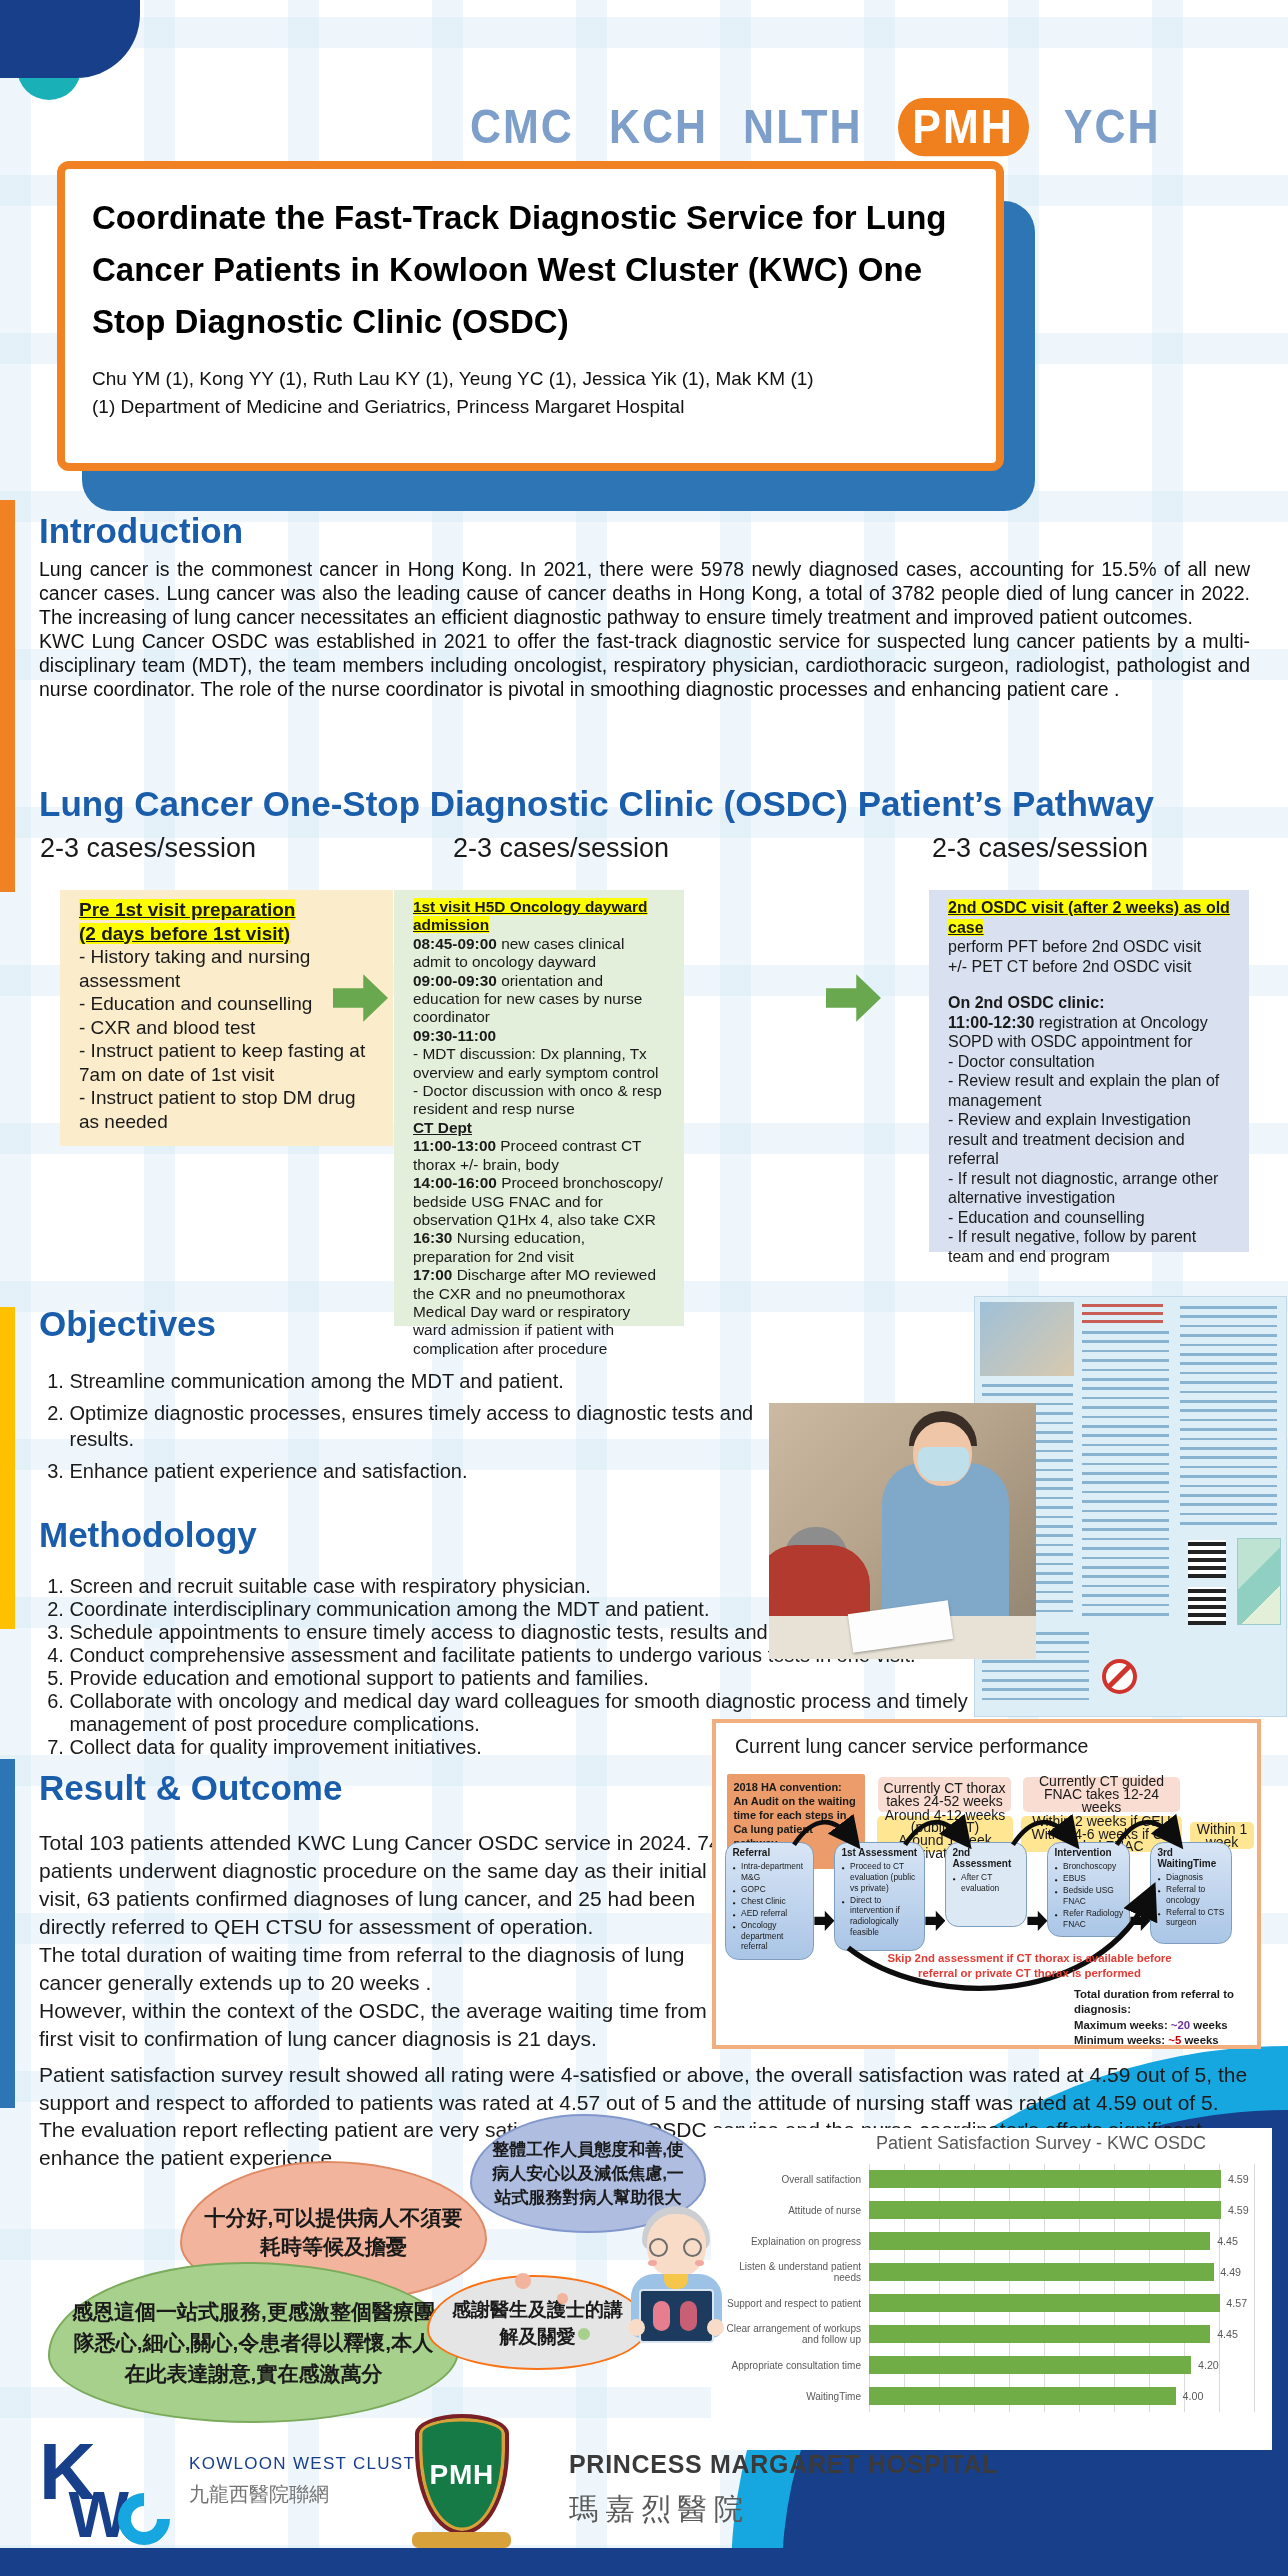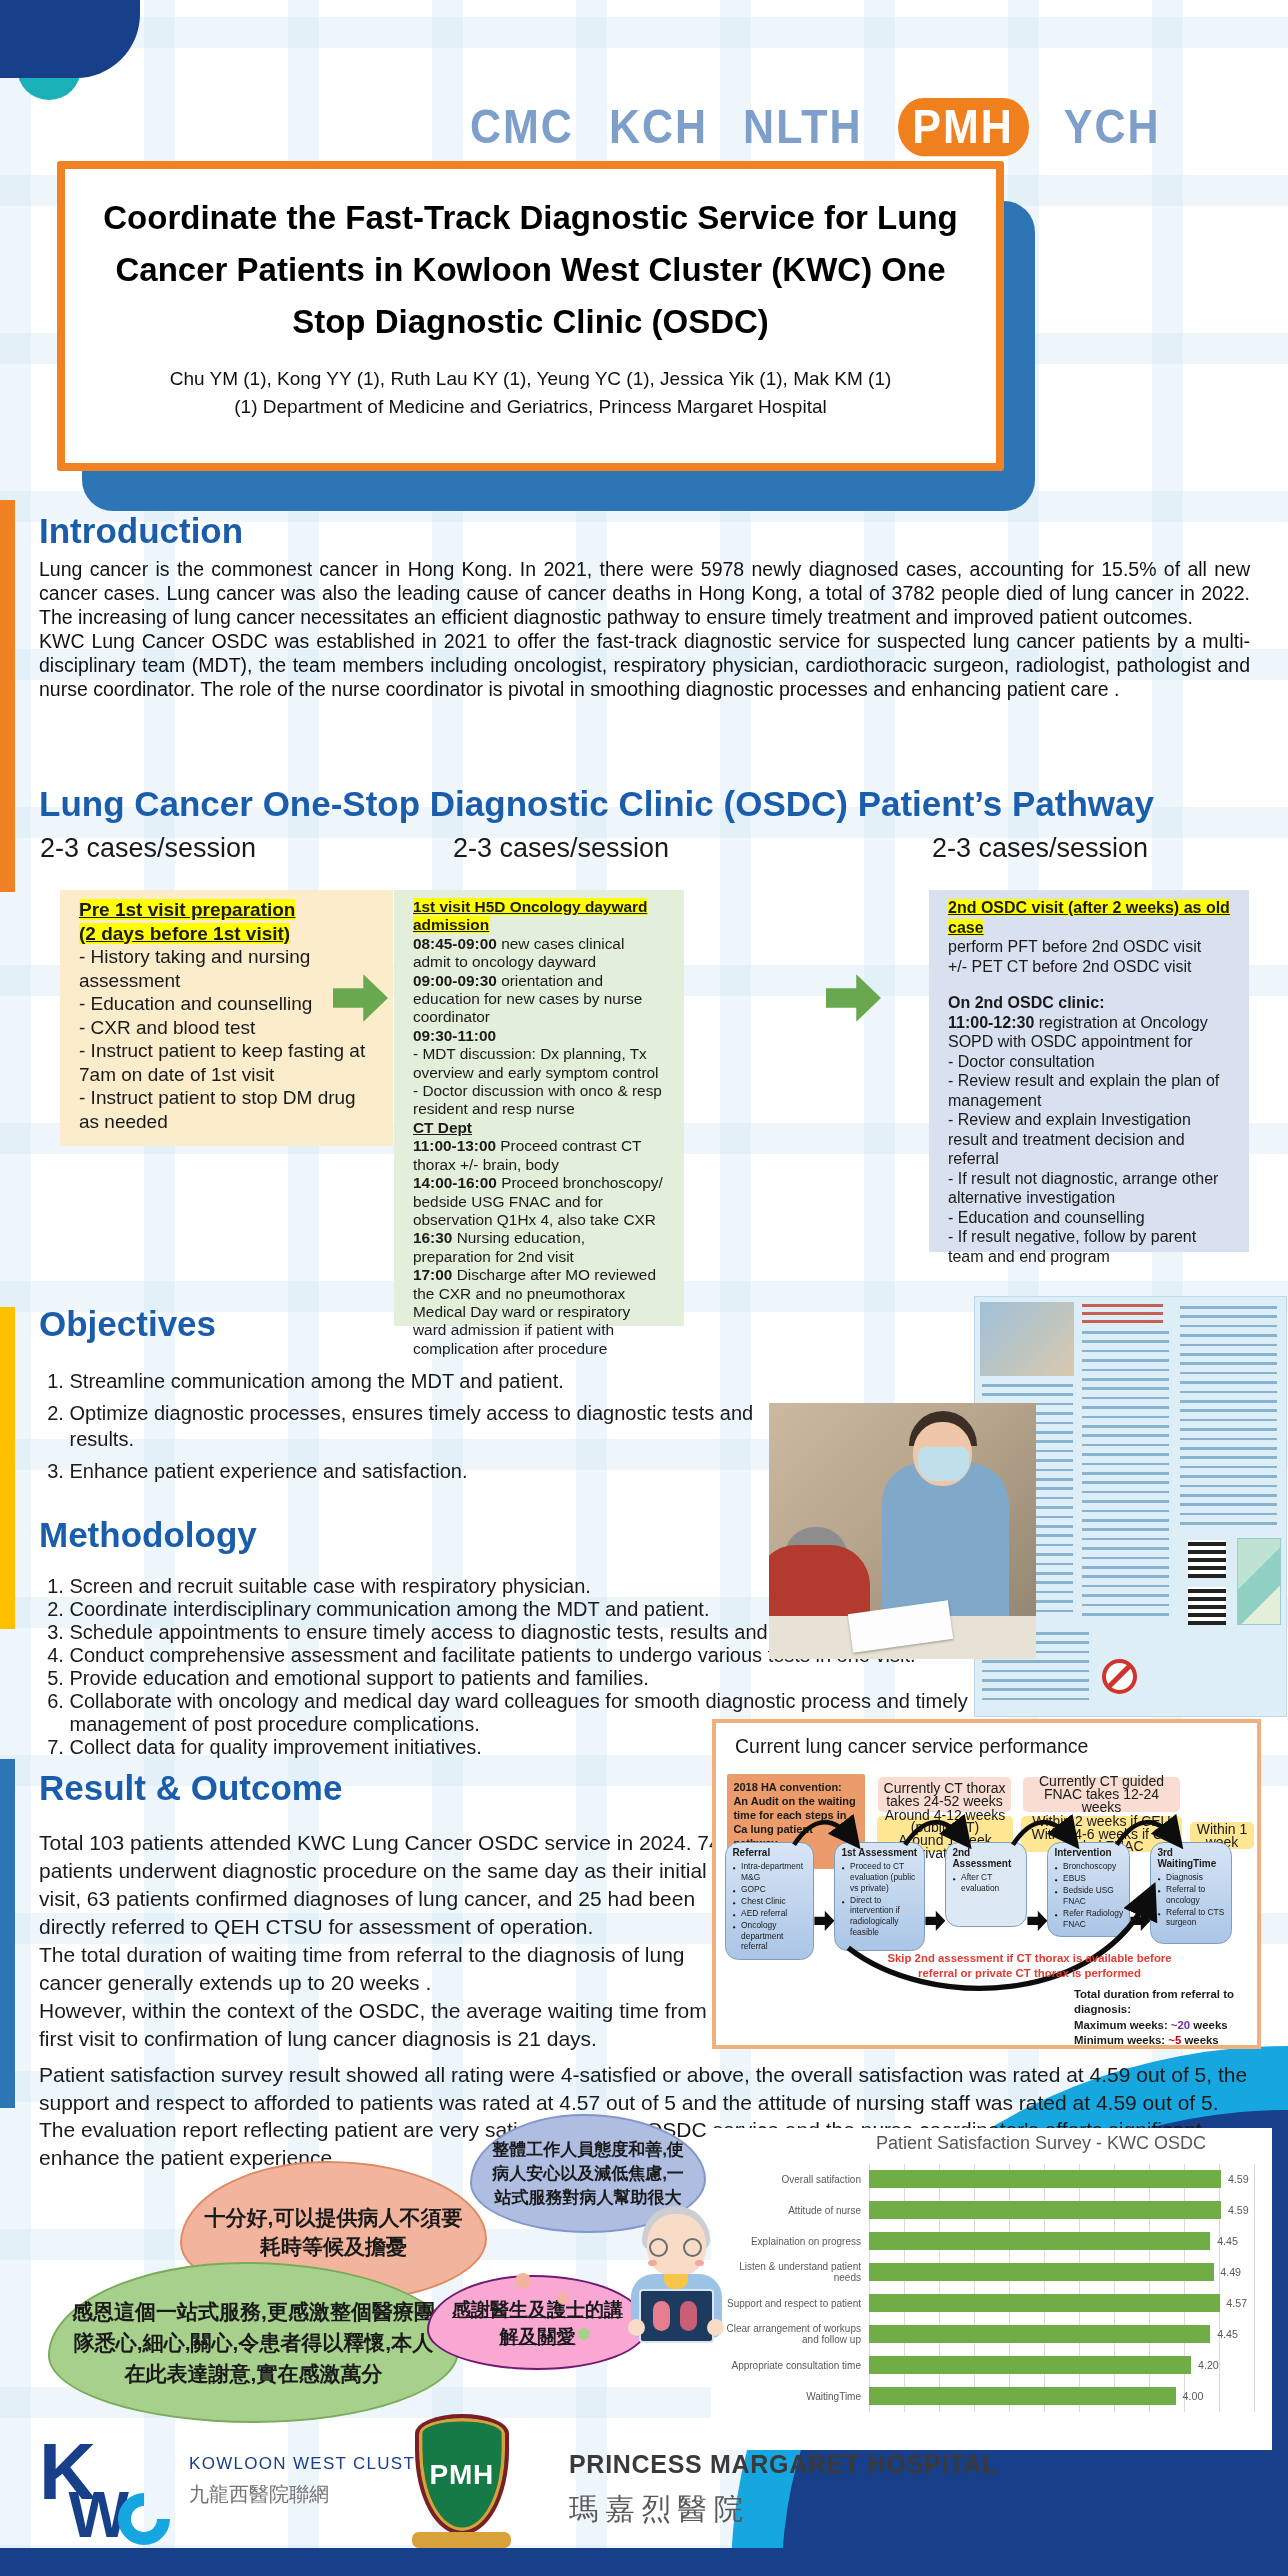--- a/index.html
+++ b/index.html
@@ -26,21 +26,21 @@
   .strip.blue   { left:0; top:1759px; height:349px; background:#2e75b6; }
 
   
   .tabs { left:470px; top:101px; width:523px; display:flex; gap:35px; align-items:center; z-index:3; }
   .tab  { font-weight:700; font-size:43px; letter-spacing:2px; color:#7d9fc9; transform:scaleY(1.12); }
   .tab.active { background:#f07f1d; color:#fff; padding:1.3px 14.8px; border-radius:28px; }
 
   
   .titleShadow { left:82px; top:201px; width:953px; height:310px; background:#2e75b6; border-radius:31px; z-index:2; }
   .titleBox { left:57px; top:161px; width:947px; height:310px; background:#fff; border:8.7px solid #f08224;
-              border-radius:3px; z-index:3; padding:23px 27px 0 27px;text-align:center; }
+              border-radius:12px; z-index:3; padding:23px 27px 0 27px; }
   .titleBox h1 { font-size:33px; line-height:52px; color:#000; font-weight:700; }
   .authors { margin-top:17.4px; font-size:19px; line-height:28px; color:#111; }
 
   .secHead { font-size:35px; font-weight:700; color:#1a5dab; z-index:3; }
 
   .bodytext { font-size:19.5px; line-height:24px; color:#111; z-index:3; text-align:justify; }
 
   
   .sessLabel { font-size:27px; color:#1a1a1a; z-index:3; }
   .pbox { z-index:3; padding:8px 19px; }
@@ -125,21 +125,21 @@
             background:repeating-linear-gradient(90deg,#d9d9d9 0 1.3px, transparent 1.3px 35px); }
   .sbar { position:absolute; left:0; top:6.7px; height:17.4px; background:#70ad47; }
   .sval { position:absolute; top:50%; transform:translateY(-50%); font-size:10.7px; color:#595959; }
 
   
   .cloud { position:absolute; z-index:4; border-radius:48% 52% 50% 50% / 58% 55% 45% 42%; display:flex; align-items:center;
            justify-content:center; text-align:center; font-weight:700; padding:13.4px 20px; }
   .cloud.salmon { left:180px; top:2161px; width:307px; height:142px; background:#f2b49c; border:2px solid #e08a64; font-size:21px; line-height:29.5px;}
   .cloud.bluec  { left:470px; top:2114px; width:236px; height:119px; background:#aebde0; border:2px solid #8297cc; font-size:17px; line-height:24px;}
   .cloud.greenc { left:48px;  top:2262px; width:411px; height:161px; background:#a8d08d; border:2px solid #7aab5a; font-size:21px; line-height:31px;}
-  .cloud.yellowc{ left:427px; top:2275px; width:221px; height:95px; background:#f9a8d4; border:2px solid #701a75; font-size:19px; line-height:27px;text-decoration:underline;}
+  .cloud.yellowc{ left:427px; top:2275px; width:221px; height:95px; background:#e5e5e5; border:2px solid #f97316; font-size:19px; line-height:27px;}
   .dot { position:absolute; border-radius:50%; z-index:4; }
 
   .elder { left:605px; top:2206px; width:142px; height:158px; z-index:5; }
   .elder > div { position:absolute; }
   .e-hair { left:37px; top:0; width:68px; height:44px; background:#cdced2; border-radius:34px 34px 9.4px 9.4px; }
   .e-head { left:42px; top:8px; width:59px; height:63px; background:#f8dcc8; border-radius:46%; }
   .e-g1 { left:44px; top:32px; width:19px; height:19px; border:2px solid #6d6d6d; border-radius:50%; }
   .e-g2 { left:78px; top:32px; width:19px; height:19px; border:2px solid #6d6d6d; border-radius:50%; }
   .e-bl1 { left:43px; top:54px; width:8.7px; height:6px; background:#f2a8a0; border-radius:50%; }
   .e-bl2 { left:90px; top:54px; width:8.7px; height:6px; background:#f2a8a0; border-radius:50%; }

